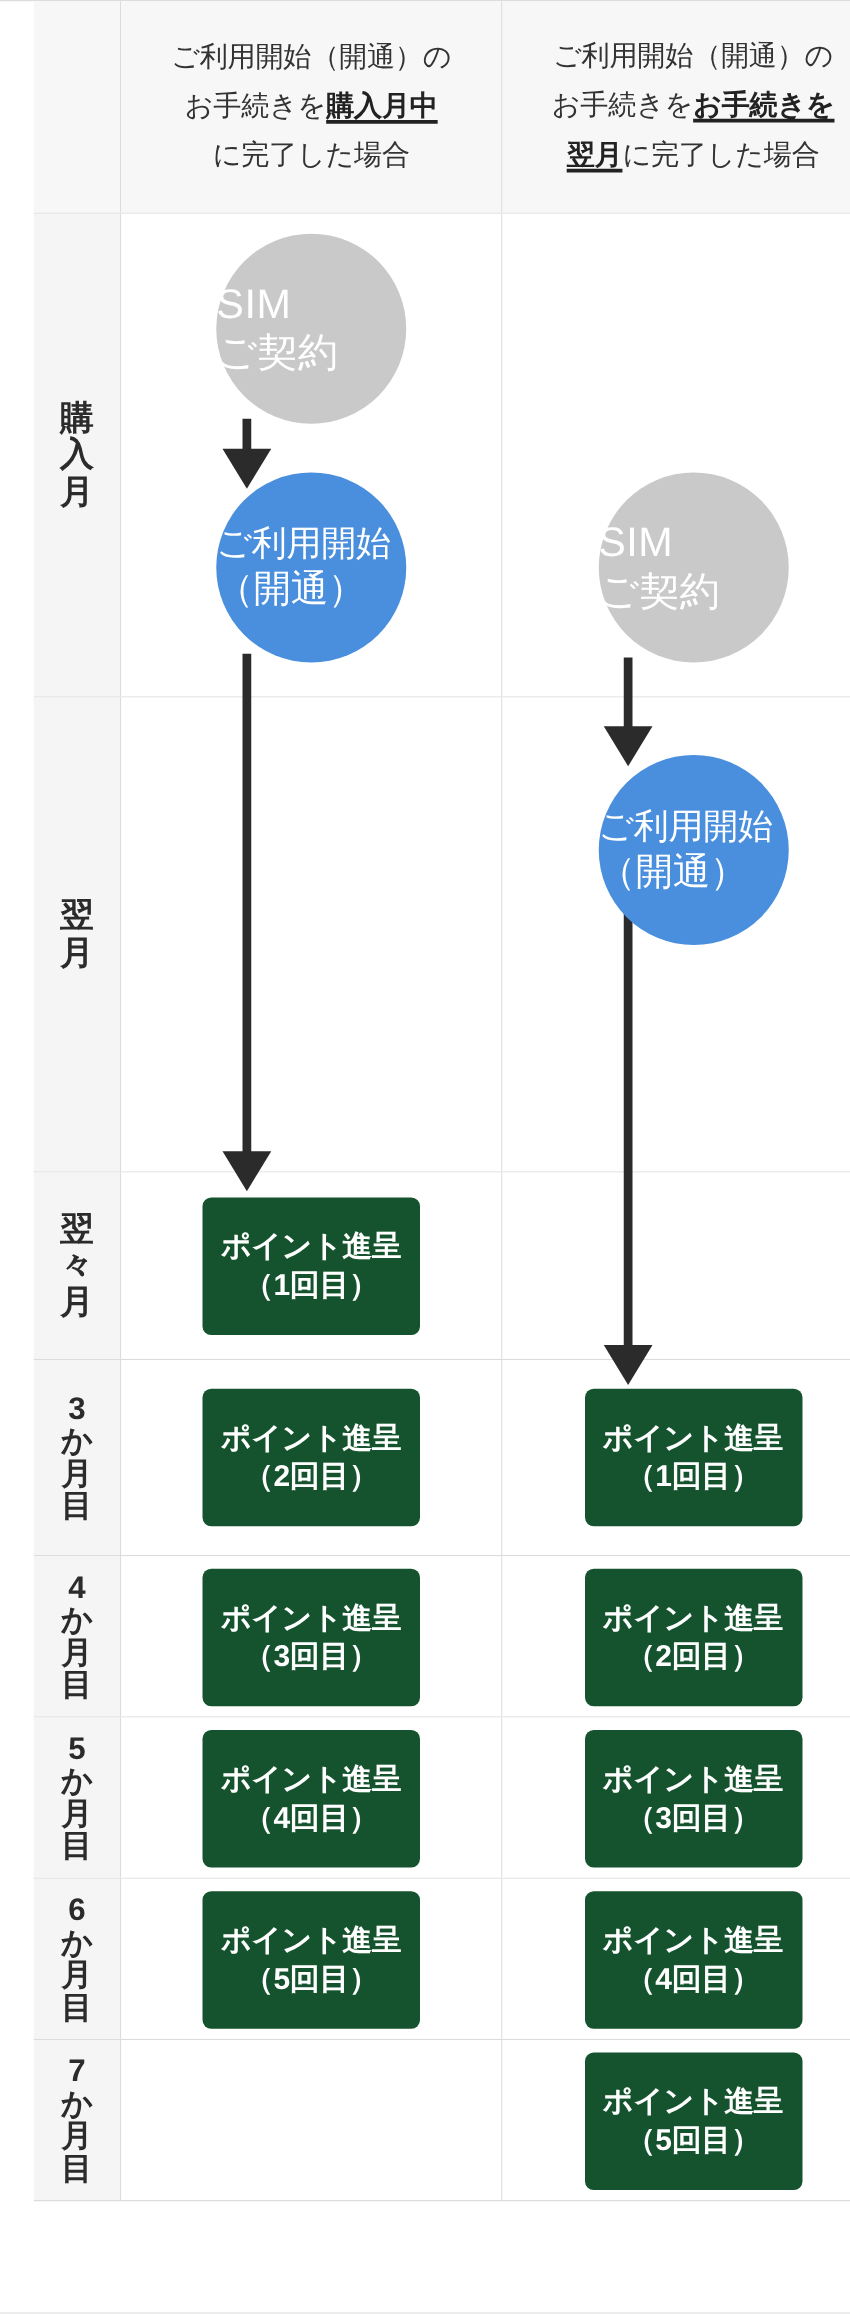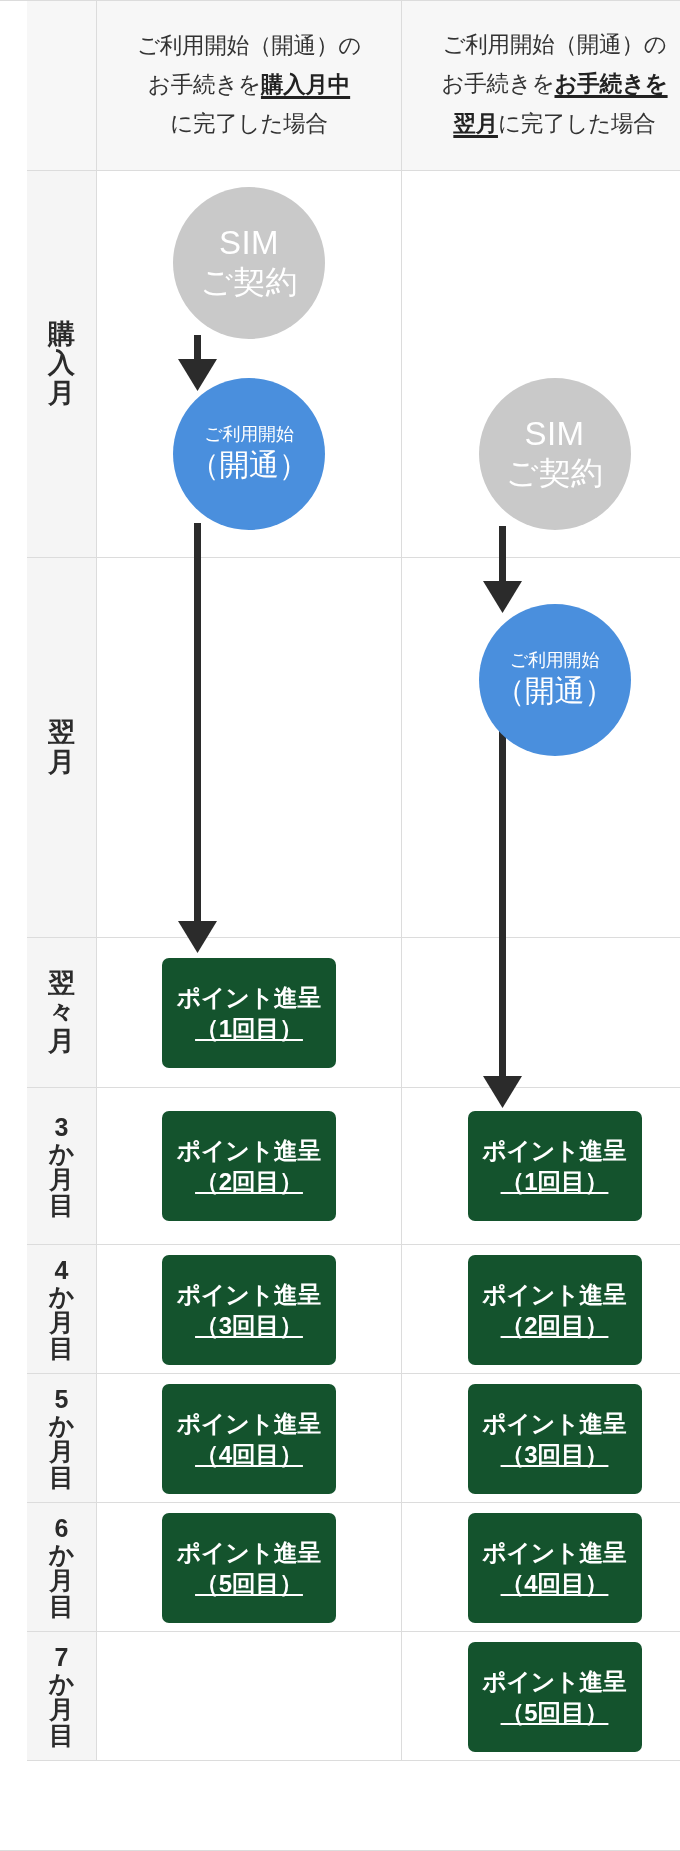--- a/index.html
+++ b/index.html
@@ -76,47 +76,47 @@
     color:#222222;
     font-family:Liberation Mono, monospace;
   }
 
   
   .circle{
     position:absolute;
     width:152px;height:152px;
     border-radius:50%;
     display:flex;flex-direction:column;
-    align-items:center;justify-content:center;
+    justify-content:center;
     color:#ffffff;
     left:50%;margin-left:-76px;
     z-index:3;
   }
   .circle.gray{background:#c9c9c9;}
   .circle.blue{background:#4a8fdd;}
   .c-main{font-size:33px;font-weight:normal;line-height:1.12;letter-spacing:0.5px;}
   .c-sub{font-size:32px;font-weight:normal;line-height:1.2;margin-top:1px;letter-spacing:0.3px;}
-  .c-l1{font-size:18px;line-height:1.28;letter-spacing:-0.2px;}
+  .c-l1{font-size:28px;line-height:1.28;letter-spacing:-0.2px;}
   .c-l2{font-size:30px;line-height:1.28;letter-spacing:-0.2px;}
 
   
   .badge{
     position:absolute;
     left:50%;margin-left:-87px;
     width:174px;
     border-radius:7px;
     background:#14532d;
     color:#ffffff;
     text-align:center;
     display:flex;flex-direction:column;
     align-items:center;justify-content:center;
     z-index:3;
   }
   .b-l1{font-size:24px;font-weight:bold;line-height:1.3;letter-spacing:-0.3px;}
-  .b-l2{font-size:24px;font-weight:bold;line-height:1.3;letter-spacing:-0.3px;text-decoration:underline;}
+  .b-l2{font-size:24px;font-weight:bold;line-height:1.3;letter-spacing:-0.3px;}
 
   
   .arrow-layer{
     position:absolute;inset:0;
     pointer-events:none;
     z-index:2;
   }
   .arrow-layer svg{display:block;}
 </style>
 </head>

